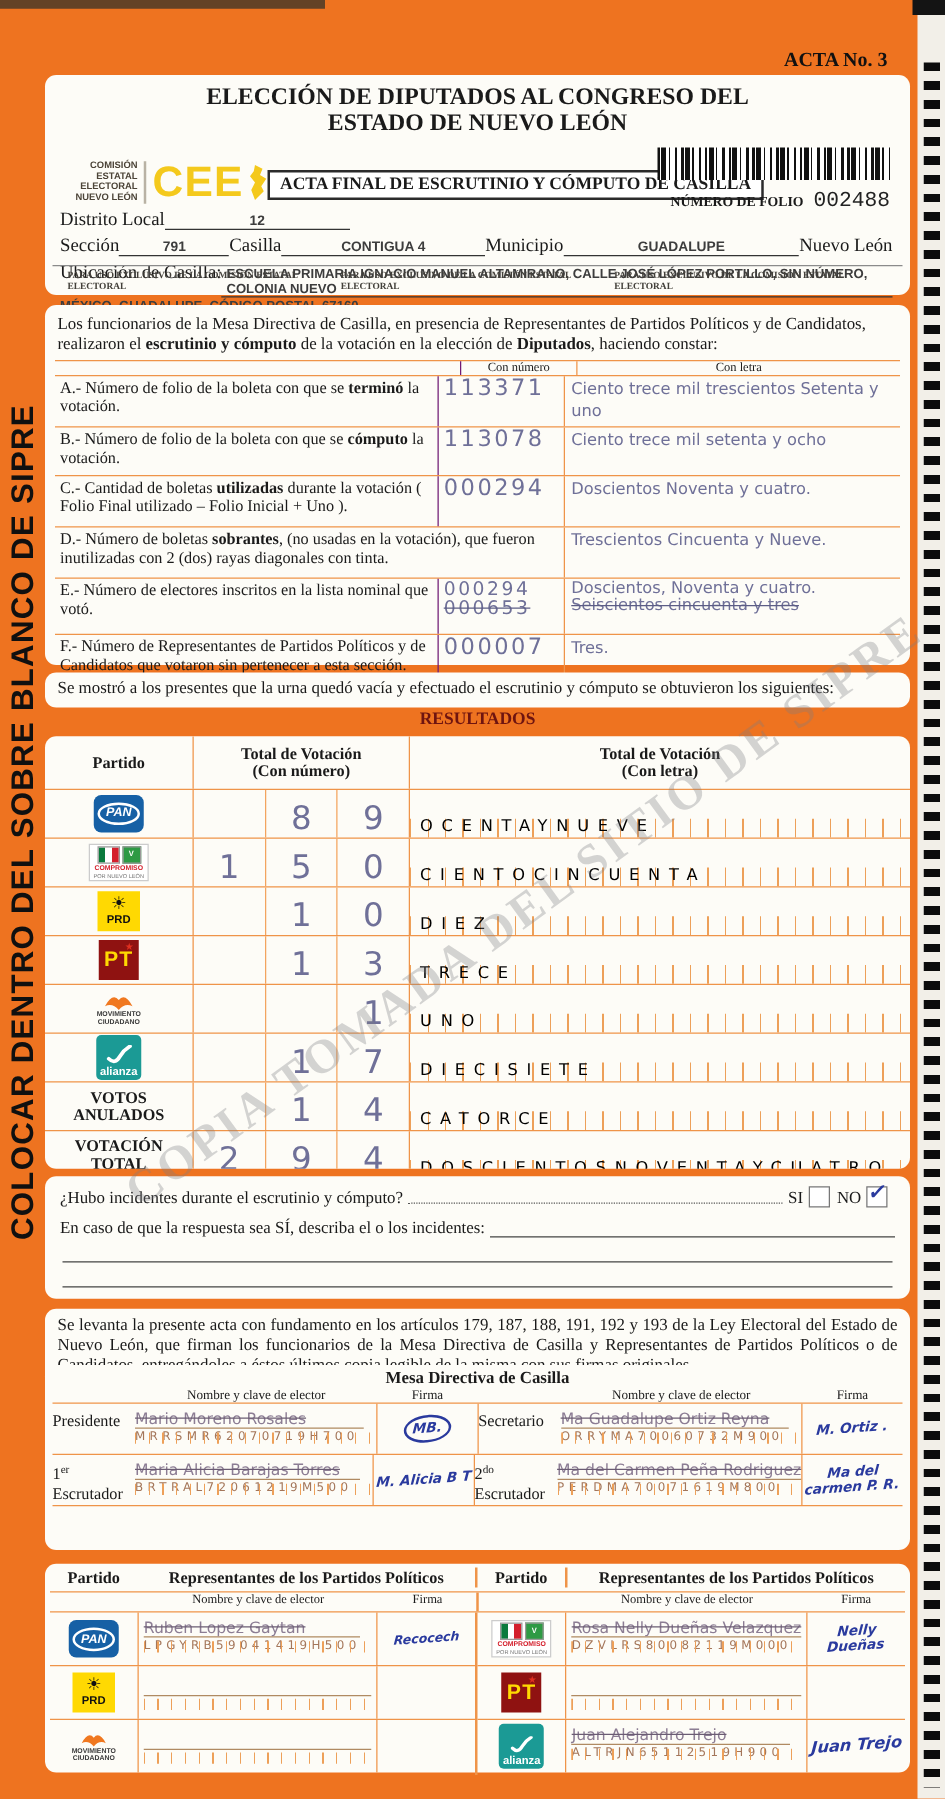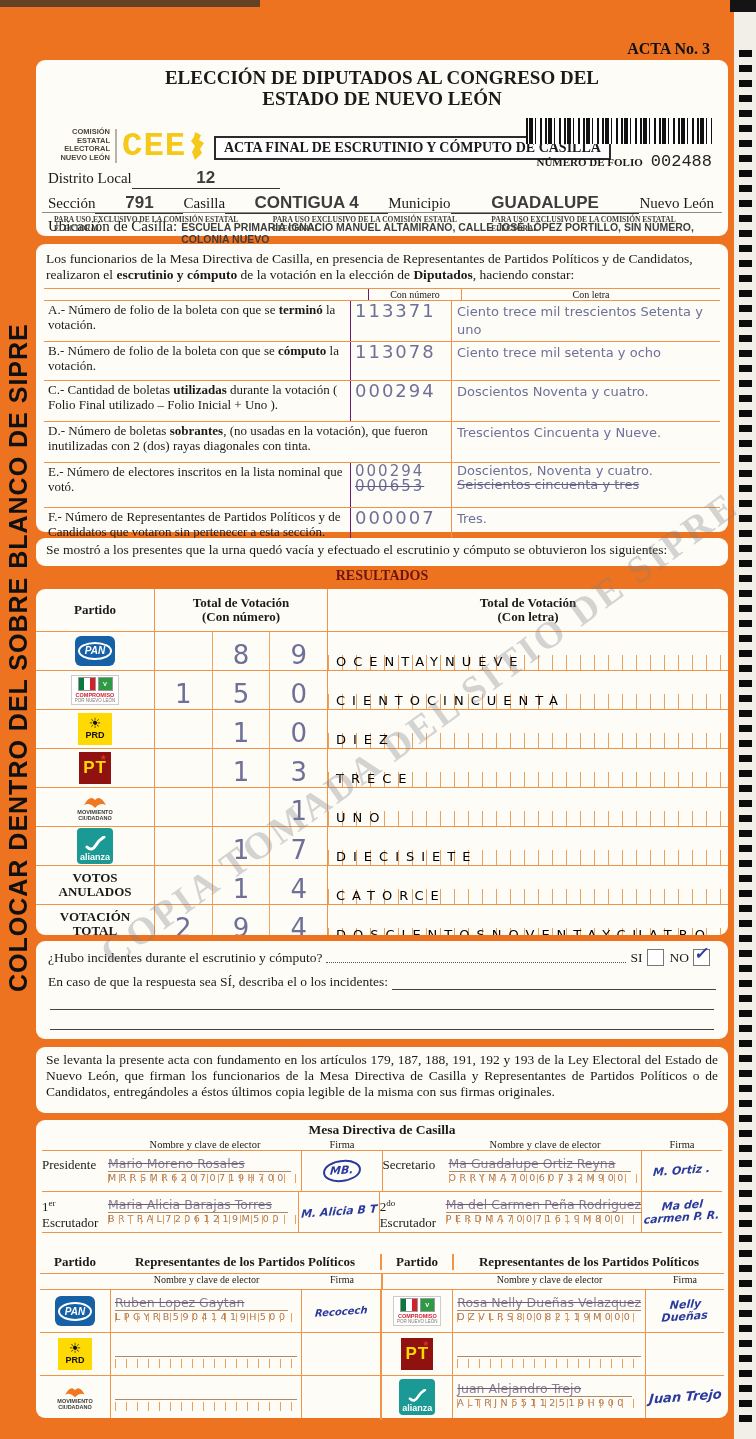--- a/index.html
+++ b/index.html
@@ -17,33 +17,33 @@
      width:760px;font-family:"Liberation Sans",sans-serif;font-weight:bold;font-size:25px;
      letter-spacing:1px;color:#101010;}
   .acta-no{position:absolute;top:40px;right:46px;font-weight:bold;font-size:16px;color:#111;}
   
   .hdr{top:60px;height:176px;padding:6px 10px 2px;}
   .hdr-title{text-align:center;font-weight:bold;font-size:19px;line-height:1.1;margin-top:2px;}
   .logo{position:absolute;left:12px;top:44px;display:flex;align-items:flex-end;gap:5px;margin-top:24px;}
   .logo-org{width:62px;font-family:"Liberation Sans",sans-serif;font-weight:bold;font-size:7.5px;
      line-height:1.15;text-align:right;color:#4c4438;}
   .logo-bar{width:2px;height:34px;background:#b9b2a4;}
-  .logo-cee{font-family:Liberation Mono, monospace;font-weight:bold;font-size:34px;color:#f4c91c;
+  .logo-cee{font-family:Liberation Sans, sans-serif;font-weight:bold;font-size:34px;color:#f4c91c;
      letter-spacing:1px;line-height:1;display:flex;align-items:center;}
   .subtitle-box{position:absolute;left:178px;top:76px;border:2px solid #2b2b2b;padding:2px 8px;
      font-weight:bold;font-size:14px;background:#fff;}
   .barcode{position:absolute;right:16px;top:58px;width:186px;height:26px;
      background:repeating-linear-gradient(90deg,#111 0 2px,#fff 2px 3px,#111 3px 7px,#fff 7px 9px,#111 9px 10px,#fff 10px 14px,#111 14px 16px,#fff 16px 19px);}
   .folio-line{position:absolute;right:16px;top:92px;display:flex;align-items:baseline;gap:8px;}
   .folio-label{font-weight:bold;font-size:11px;}
   .folio-value{font-family:Liberation Mono, monospace;font-size:17px;color:#222;}
   .fld-row{display:flex;align-items:baseline;font-size:15px;margin-top:4px;}
   .fld-label{white-space:nowrap;}
   .fld-val{border-bottom:1px solid #333;text-align:center;font-family:"Liberation Sans",sans-serif;
-     font-size:17px;font-weight:bold;color:#3d3d3d;padding:0 4px;}
+     font-size:11px;font-weight:bold;color:#3d3d3d;padding:0 4px;}
   .hdr-fields{position:absolute;left:12px;right:14px;top:104px;}
   .ubi-line2{font-family:"Liberation Sans",sans-serif;font-size:10.5px;font-weight:bold;color:#3d3d3d;margin-top:1px;}
   .excl-strip{position:absolute;left:6px;right:6px;bottom:3px;border-top:1px solid #8b8b8b;
      display:flex;justify-content:space-between;padding:2px 12px 0;font-size:7.5px;font-weight:bold;color:#43403a;}
   
   .items{top:244px;height:288px;padding:5px 8px 0;}
   .intro{font-size:13.5px;line-height:1.22;padding:2px 2px 4px;}
   .itable{border-top:1px solid #ef9449;}
   .irow{display:flex;border-bottom:1px solid #ef9449;align-items:stretch;}
   .ilabel{flex:1;padding:2px 4px;font-size:13px;line-height:1.15;}
@@ -105,21 +105,21 @@
   .inc-q{display:flex;align-items:flex-end;font-size:13.5px;}
   .leader{flex:1;border-bottom:1.5px dotted #555;margin:0 4px 3px;}
   .chk{width:15px;height:15px;border:1.5px solid #777;margin:0 6px 0 4px;position:relative;background:#fff;}
   .chk .mark{position:absolute;left:1px;top:-7px;font-size:17px;color:#2a3a9e;font-weight:bold;transform:skewX(-10deg);}
   .inc-d{display:flex;align-items:flex-end;font-size:13.5px;margin-top:8px;}
   .uline{flex:1;border-bottom:1px solid #444;margin-left:4px;}
   .blank-line{border-bottom:1px solid #444;height:19px;margin:0 2px;}
   
   .legal{top:1047px;height:66px;padding:5px 10px;font-size:13.5px;line-height:1.2;text-align:justify;}
   
-  .mesa{top:1120px;height:148px;padding:2px 6px;}
+  .mesa{top:1092px;height:148px;padding:2px 6px;}
   .mesa-title{text-align:center;font-weight:bold;font-size:13.5px;}
   .mesa-cols{display:flex;font-size:10.5px;margin-top:1px;}
   .mc-half{flex:1;display:flex;}
   .mc-role{width:66px;}
   .mc-nom{flex:1;text-align:center;}
   .mc-fir{width:80px;text-align:center;}
   .mesa-grid{border-top:1px solid #ef9449;}
   .mrow{display:flex;border-bottom:1px solid #ef9449;}
   .mhalf{flex:1;display:flex;border-right:1px solid #ef9449;min-height:40px;}
   .mhalf:last-child{border-right:none;}

